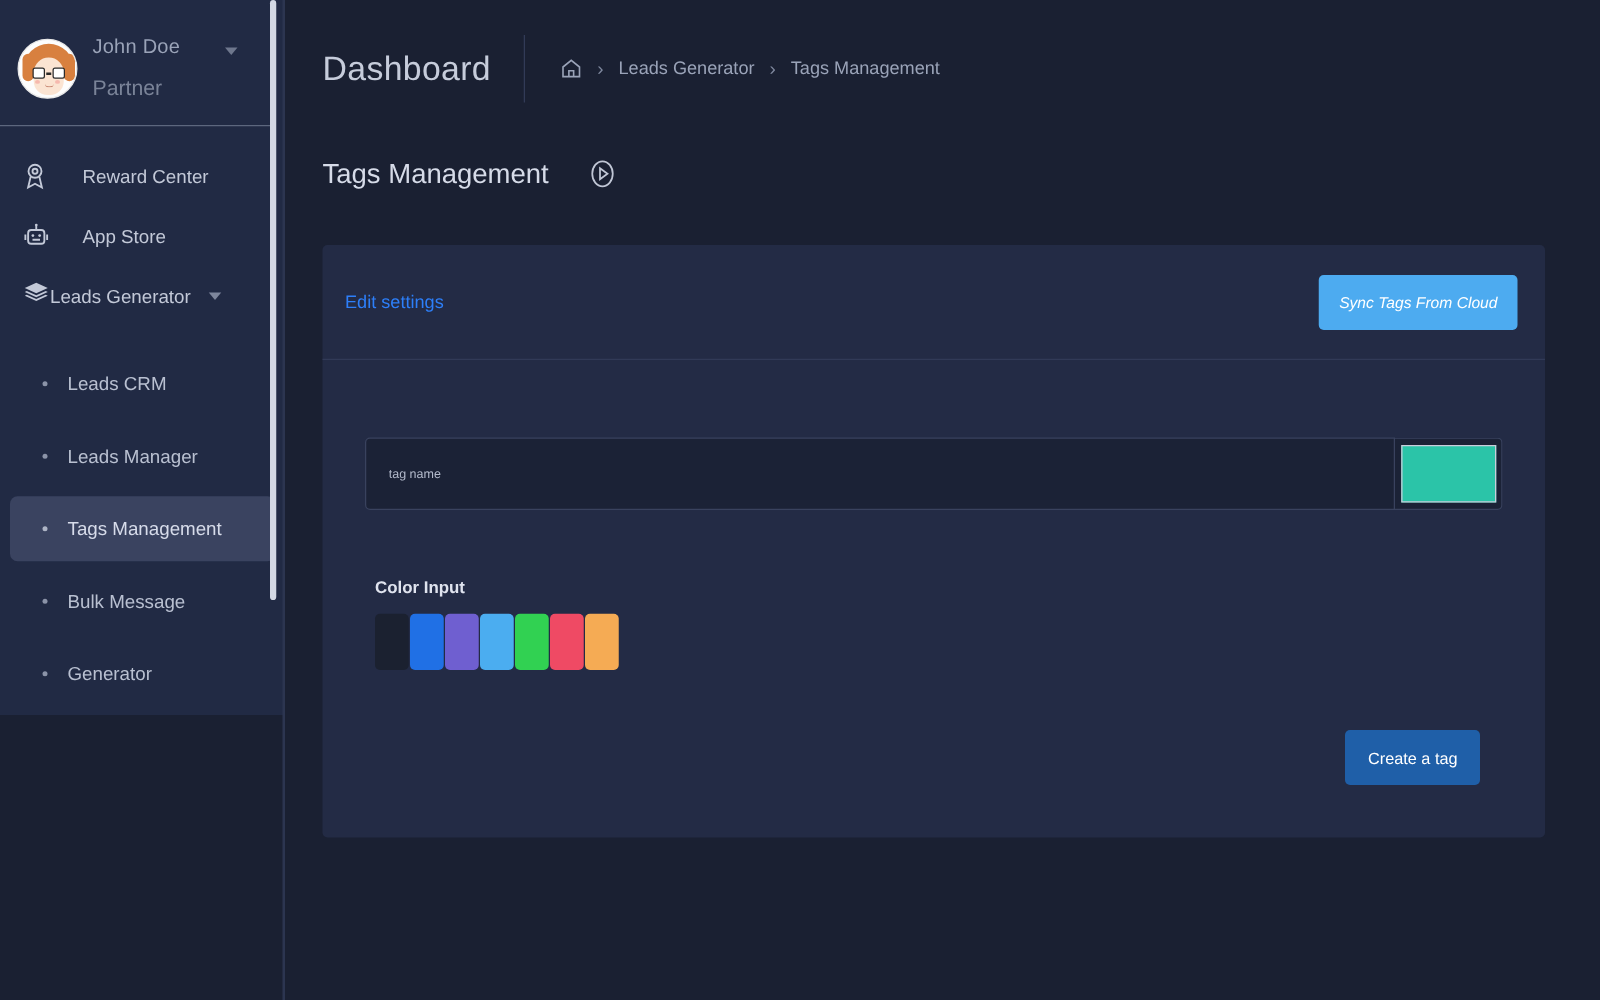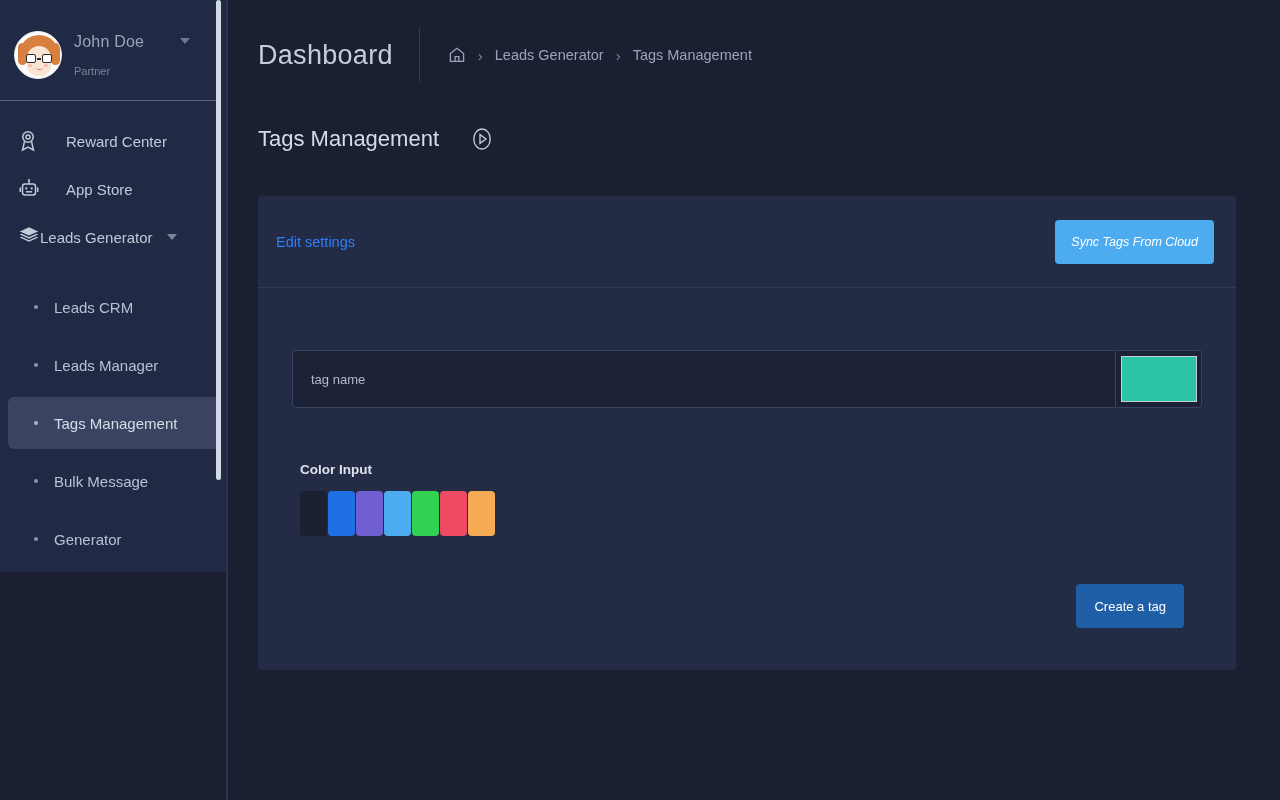--- a/index.html
+++ b/index.html
@@ -65,21 +65,21 @@
     border-bottom: 1.5px solid #c98b76; border-radius: 0 0 6px 6px;
   }
   .av-cheek {
     position: absolute; top: 32px; width: 4px; height: 3px; background: #f6b9ae; border-radius: 50%;
   }
   .av-cheek.l { left: 13px; }
   .av-cheek.r { right: 13px; }
 
   .profile-text { margin-left: 12px; }
   .profile-name { color: #9aa3b8; font-size: 16px; letter-spacing: .2px; }
-  .profile-role { color: #7a8398; font-size: 11px; margin-top: 14px; }
+  .profile-role { color: #7a8398; font-size: 17px; margin-top: 14px; }
   .profile-caret {
     position: absolute; right: 38px; top: 38px;
     width: 0; height: 0;
     border-left: 5px solid transparent; border-right: 5px solid transparent;
     border-top: 6px solid #6e778d;
   }
   .profile-divider {
     height: 1px; background: #9aa3b8; opacity: .5;
     margin: 4px 12px 0 0;
   }
@@ -177,21 +177,21 @@
     cursor: pointer; font-family: "Liberation Sans", sans-serif; font-style: italic;
   }
   .card-body { padding: 62px 34px 0 34px; }
 
   .tag-row { display: flex; align-items: stretch; height: 58px; }
   .tag-input {
     flex: 1 1 auto;
     background: #1b2236;
     border: 1px solid #39425e;
     border-radius: 4px 0 0 4px;
-    color: #c6ccdb; font-size: 13px;
+    color: #c6ccdb; font-size: 10px;
     padding: 0 18px;
     font-family: "Liberation Sans", sans-serif;
     outline: none;
   }
   .tag-input::placeholder { color: #b3bacb; }
   .swatch-box {
     width: 86px; flex: 0 0 86px;
     background: #1b2236;
     border: 1px solid #39425e; border-left: none;
     border-radius: 0 4px 4px 0;

